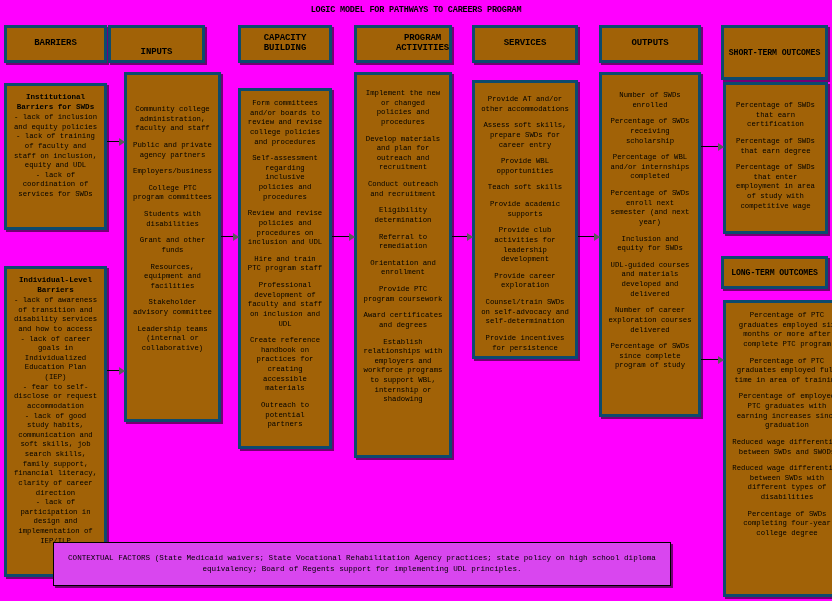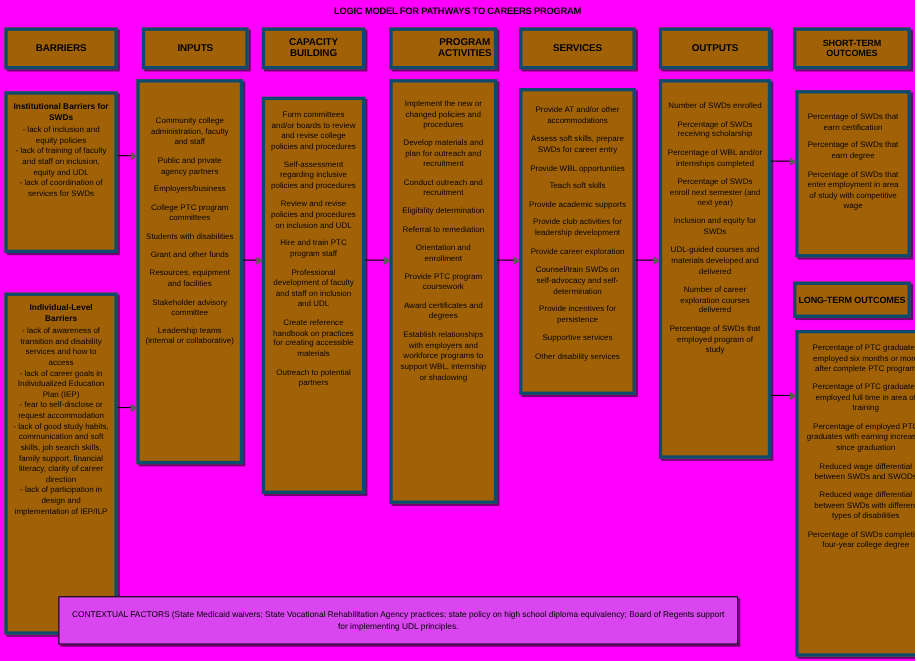--- a/index.html
+++ b/index.html
@@ -12,20 +12,21 @@
     height: 601px;
     background: #FF00FF;
     font-family: "Liberation Sans", sans-serif;
     overflow: hidden;
     position: relative;
   }
   #canvas {
     position: relative;
     width: 832px;
     height: 601px;
+    font-family: Liberation Mono, monospace;
   }
   .diagram-title {
     position: absolute;
     left: 0;
     top: 5px;
     width: 832px;
     text-align: center;
     font-size: 8.5px;
     font-weight: bold;
     color: #000;
@@ -119,41 +120,41 @@
 <body>
 
 <div id="canvas">
 
   <div class="diagram-title">LOGIC MODEL FOR PATHWAYS TO CAREERS PROGRAM</div>
 
   <div class="box header-box" style="left:4px; top:25px; width:103px; height:38px;">
     <span>BARRIERS</span>
   </div>
 
-  <div class="box header-box" style="left:129px; top:25px; width:97px; height:38px;">
+  <div class="box header-box" style="left:108px; top:25px; width:97px; height:38px;align-items:flex-end;">
     <span>INPUTS</span>
   </div>
 
   <div class="box header-box" style="left:238px; top:25px; width:94px; height:38px;">
     <span>CAPACITY BUILDING</span>
   </div>
 
   <div class="box header-box" style="left:354px; top:25px; width:98px; height:38px;padding-left:40px;">
     <span>PROGRAM ACTIVITIES</span>
   </div>
 
   <div class="box header-box" style="left:472px; top:25px; width:106px; height:38px;">
     <span>SERVICES</span>
   </div>
 
   <div class="box header-box" style="left:599px; top:25px; width:102px; height:38px;">
     <span>OUTPUTS</span>
   </div>
 
-  <div class="box header-box" style="left:721px; top:25px; width:107px; height:38px; font-size:8.2px;">
+  <div class="box header-box" style="left:721px; top:25px; width:107px; height:55px; font-size:8.2px;">
     <span>SHORT-TERM OUTCOMES</span>
   </div>
 
   <div class="box header-box" style="left:721px; top:256px; width:107px; height:33px; font-size:8.2px;">
     <span>LONG-TERM OUTCOMES</span>
   </div>
 
   <div class="box content-box bullets" style="left:4px; top:83px; width:103px; height:147px;">
     <span class="grp-title">Institutional Barriers for SWDs</span>
     <span class="line">- lack of inclusion and equity policies</span>
@@ -219,21 +220,21 @@
   </div>
 
   <div class="box content-box" style="left:599px; top:72px; width:102px; height:345px; padding-top:16px;">
     <div class="grp">Number of SWDs enrolled</div>
     <div class="grp">Percentage of SWDs receiving scholarship</div>
     <div class="grp">Percentage of WBL and/or internships completed</div>
     <div class="grp">Percentage of SWDs enroll next semester (and next year)</div>
     <div class="grp">Inclusion and equity for SWDs</div>
     <div class="grp">UDL-guided courses and materials developed and delivered</div>
     <div class="grp">Number of career exploration courses delivered</div>
-    <div class="grp">Percentage of SWDs that employed program of study</div>
+    <div class="grp">Percentage of SWDs since complete program of study</div>
   </div>
 
   <div class="box content-box" style="left:723px; top:82px; width:105px; height:152px; padding-top:16px;">
     <div class="grp">Percentage of SWDs that earn certification</div>
     <div class="grp">Percentage of SWDs that earn degree</div>
     <div class="grp">Percentage of SWDs that enter employment in area of study with competitive wage</div>
   </div>
 
   <div class="box content-box" style="left:723px; top:300px; width:128px; height:297px; padding-top:8px;">
     <div class="grp">Percentage of PTC graduates employed six months or more after complete PTC program</div>

